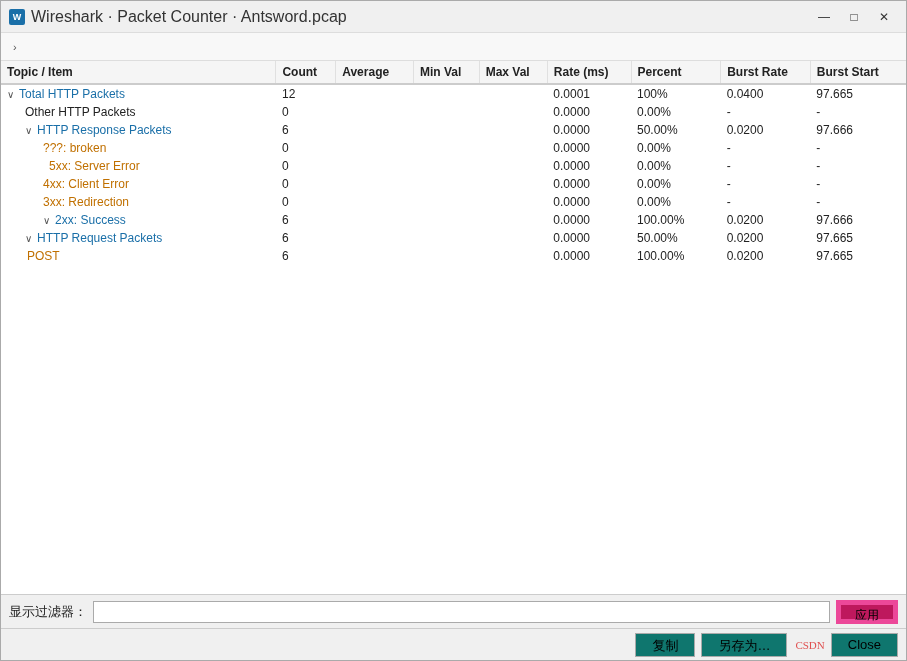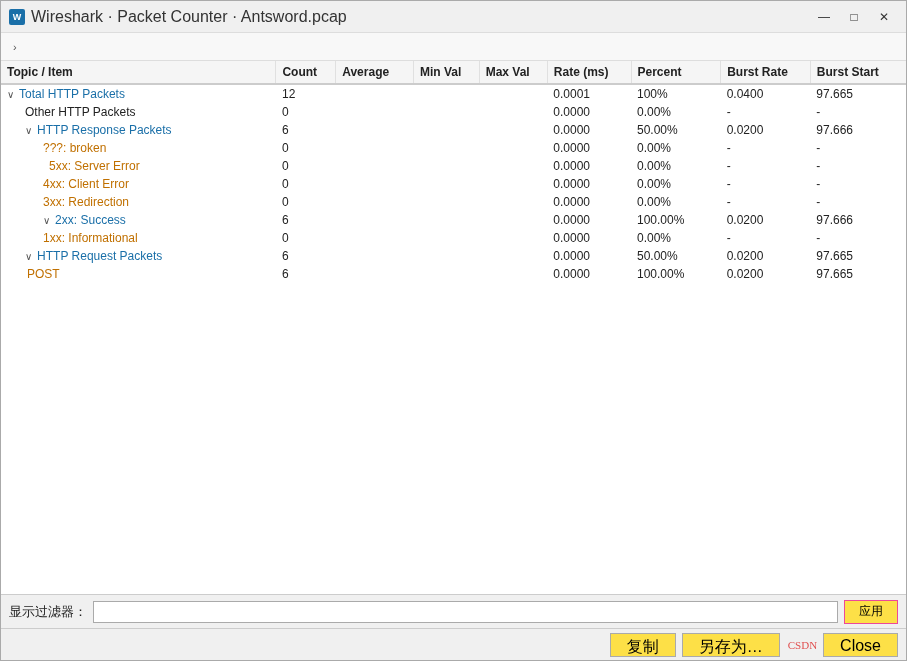--- a/index.html
+++ b/index.html
@@ -139,43 +139,43 @@
       height: 22px;
       border: 1px solid #aaa;
       padding: 0 4px;
       font-size: 12px;
       background: white;
     }
     .filter-apply-btn {
       margin-left: 6px;
       padding: 2px 14px;
       height: 24px;
-      background: #fde047;
-      border: 1px solid #ec4899;
+      background: #be185d;
+      border: 5px solid #ec4899;
       cursor: pointer;
       font-size: 12px;
     }
 
     .bottom-bar {
       height: 32px;
       background: #f0f0f0;
       border-top: 1px solid #ccc;
       display: flex;
       align-items: center;
       justify-content: flex-end;
       padding: 0 8px;
       gap: 6px;
     }
     .bottom-btn {
       padding: 3px 16px;
       height: 24px;
-      background: #fde047;
+      background: #0f766e;
       border: 1px solid #aaa;
       cursor: pointer;
-      font-size: 16px;
+      font-size: 13px;
     }
     .watermark {
       font-size: 11px;
       color: #e05050;
       margin-left: 2px;
       font-family: Liberation Serif, serif;
     }
   </style>
 </head>
 <body>
@@ -294,31 +294,20 @@
             <td>6</td>
             <td></td>
             <td></td>
             <td></td>
             <td>0.0000</td>
             <td>100.00%</td>
             <td>0.0200</td>
             <td>97.666</td>
           </tr>
           <tr>
-            <td style="padding-left: 42px;"><span style="color: rgb(192, 112, 0);">1xx: Informational</span></td>
-            <td>0</td>
-            <td></td>
-            <td></td>
-            <td></td>
-            <td>0.0000</td>
-            <td>0.00%</td>
-            <td>-</td>
-            <td>-</td>
-          </tr>
-          <tr>
             <td style="padding-left: 24px;"><span class="toggle">∨ </span><span style="color: rgb(26, 111, 168); font-weight: 500;">HTTP Request Packets</span></td>
             <td>6</td>
             <td></td>
             <td></td>
             <td></td>
             <td>0.0000</td>
             <td>50.00%</td>
             <td>0.0200</td>
             <td>97.665</td>
           </tr>

